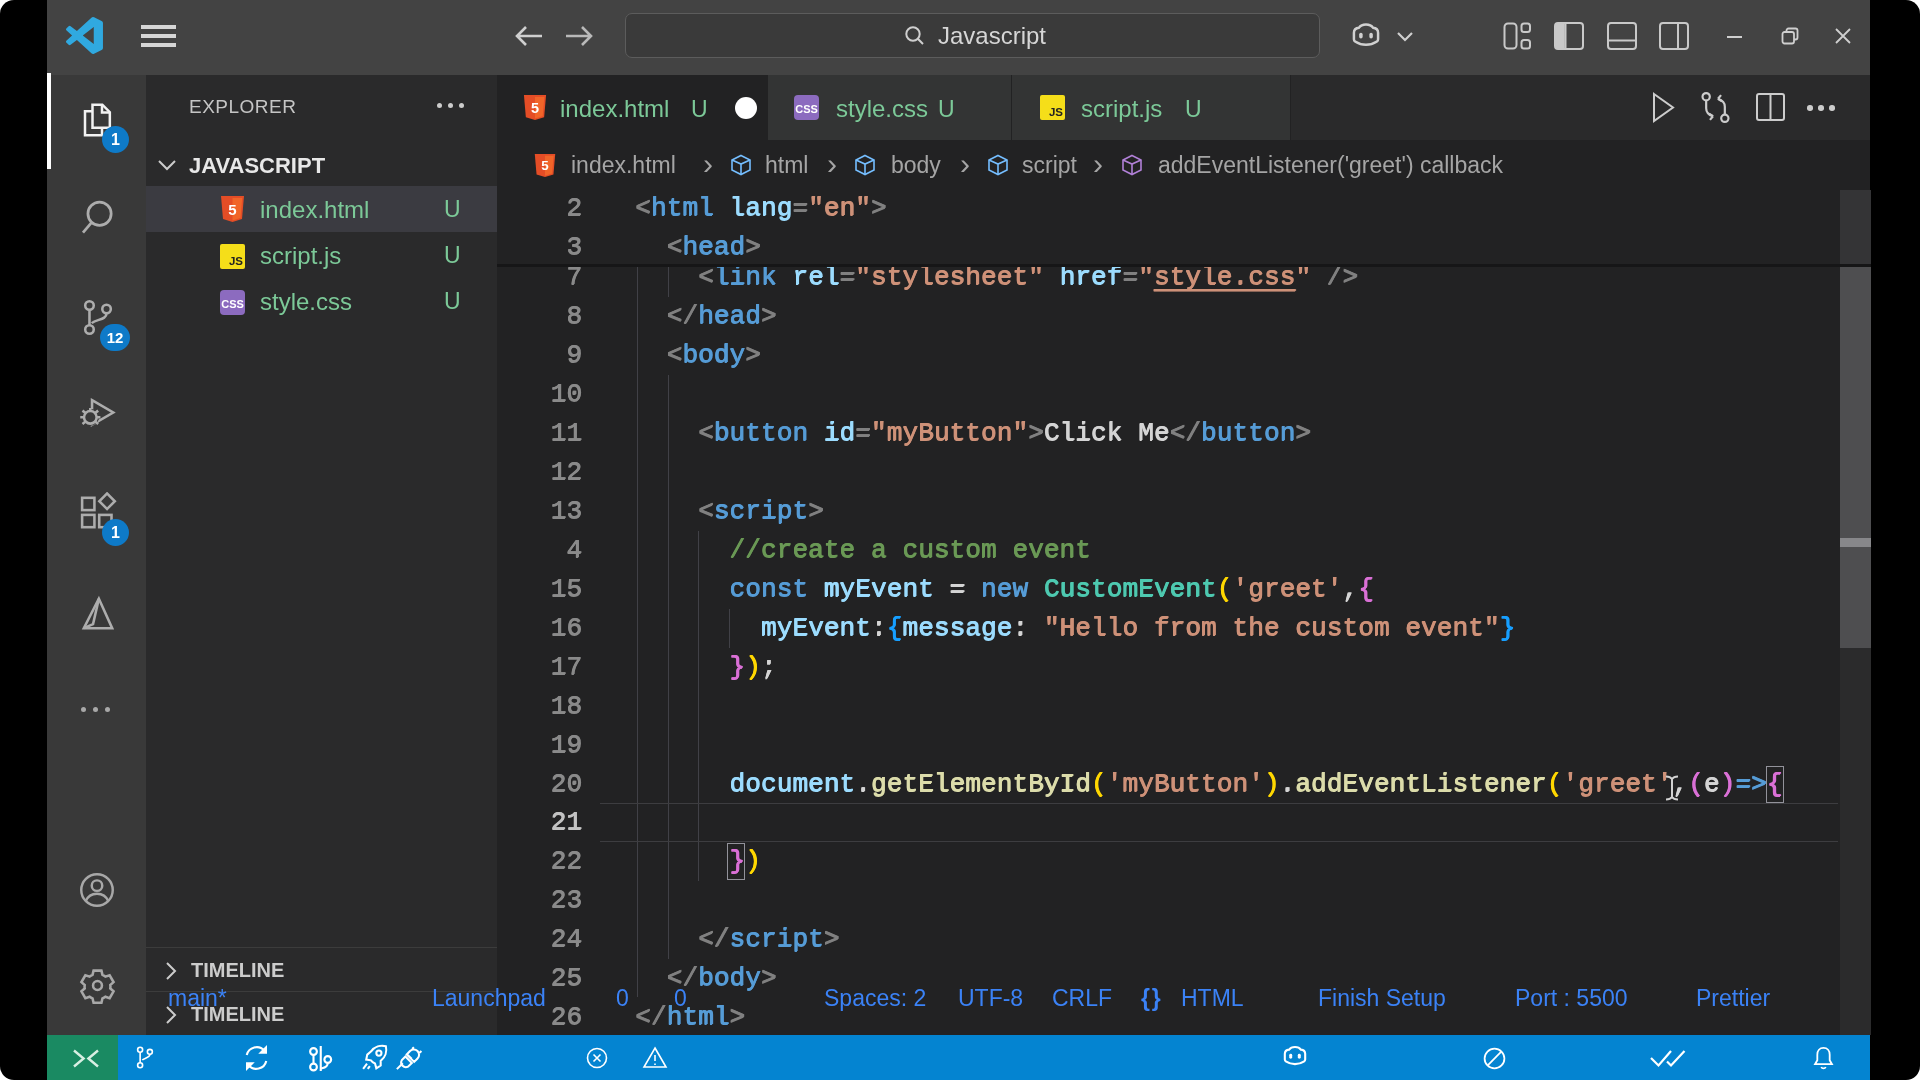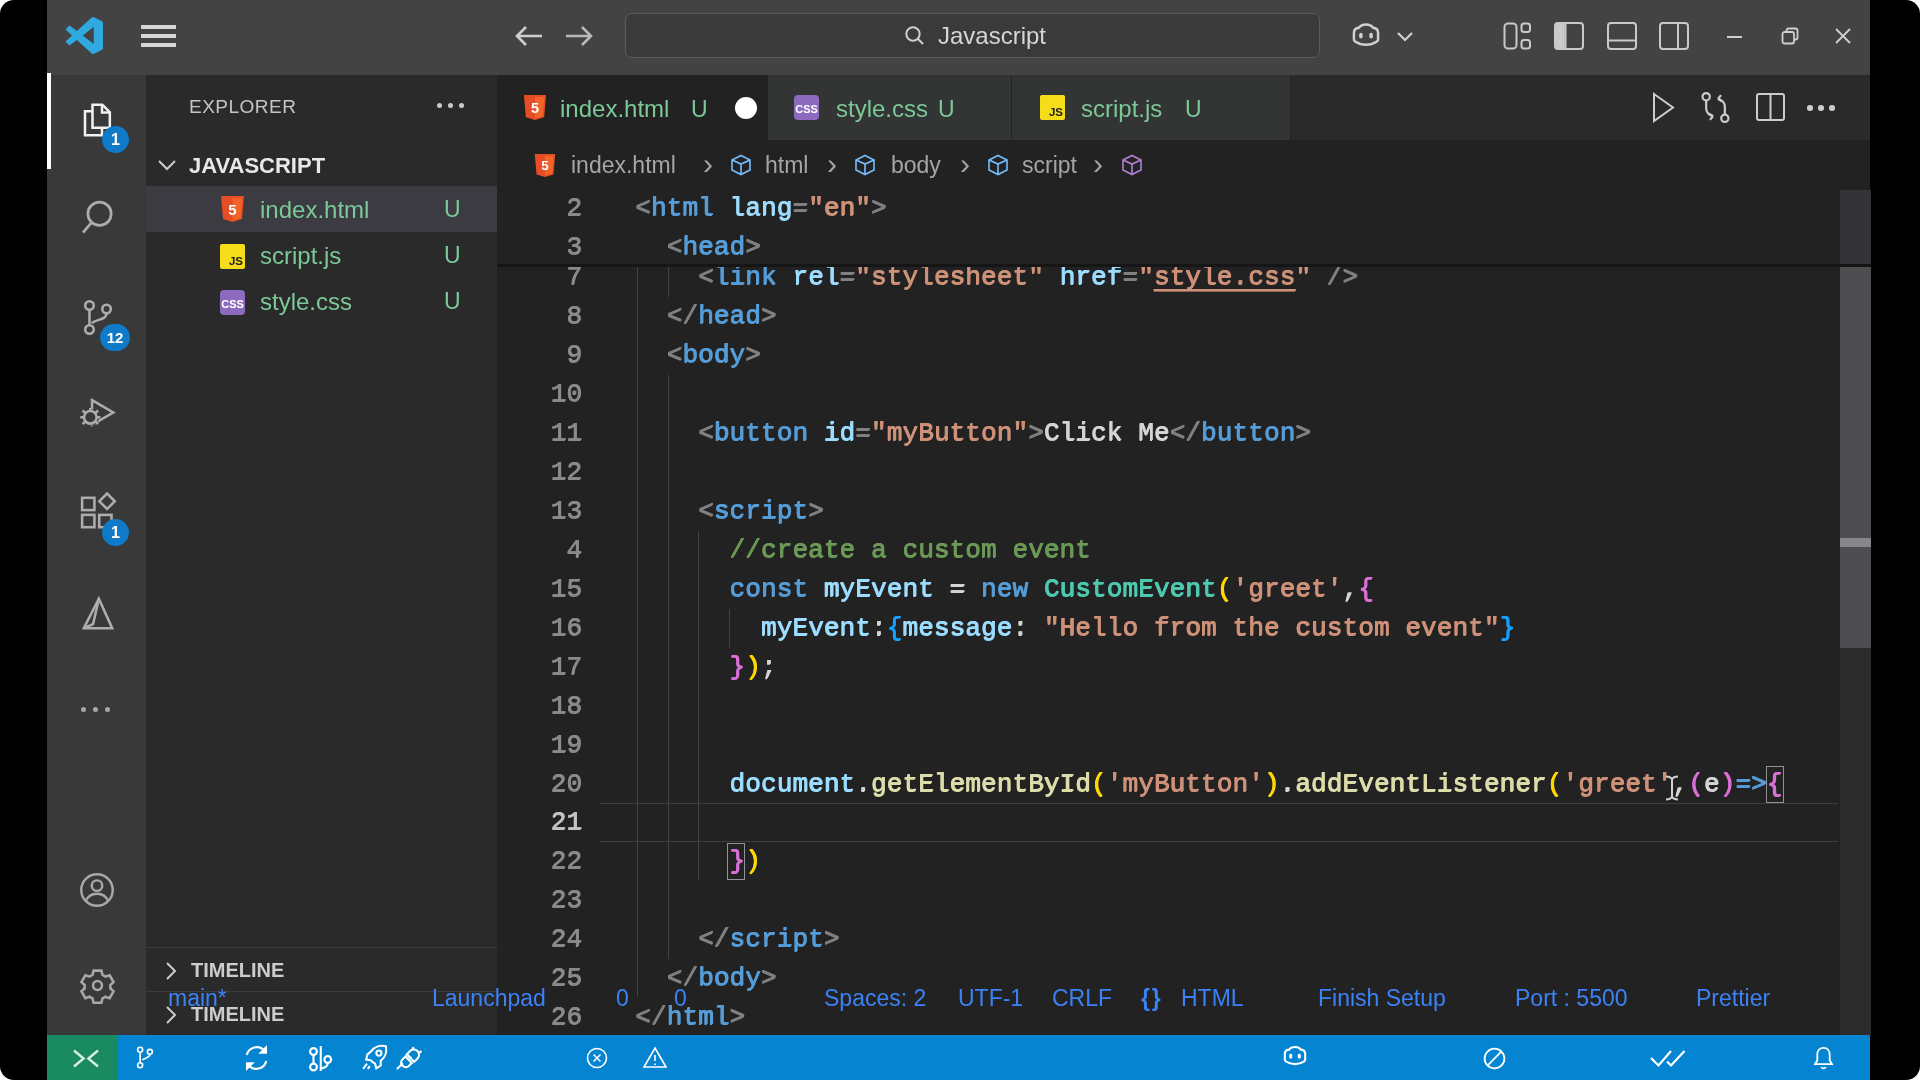--- a/index.html
+++ b/index.html
@@ -318,20 +318,21 @@
   <div class="abs bc" style="left:891px">body</div>
   <div class="abs bsep" style="left:960px">›</div>
   <svg class="abs cube" style="left:986px">
       <use href="#cubeb"></use>
     </svg>
   <div class="abs bc" style="left:1022px">script</div>
   <div class="abs bsep" style="left:1093px">›</div>
   <svg class="abs cube" style="left:1120px">
       <use href="#cubep"></use>
     </svg>
+  <div class="abs bc" style="left:1158px">addEventListener('greet') callback</div>
   <svg width="0" height="0">
     <defs>
       <g id="cubeshape" fill="none" stroke-width="1.6">
         <path d="M12 2.5 L21 7 L21 17 L12 21.5 L3 17 L3 7 Z"></path>
         <path d="M3 7 L12 11 L21 7 M12 11 L12 21.5"></path>
       </g>
       <g id="cubeb" stroke="#75beff">
           <use href="#cubeshape"></use>
         </g>
       <g id="cubep" stroke="#b180d7">
@@ -381,21 +382,21 @@
     <circle cx="12" cy="12" r="9.5"></circle>
     <path d="M8.5 8.5 L15.5 15.5 M15.5 8.5 L8.5 15.5"></path>
   </svg>
   <div class="st" style="left:616px">0</div>
   <svg class="abs" style="left:642px;top:1045px" width="26" height="25" viewBox="0 0 26 25" fill="none" stroke="#ffffff" stroke-width="1.6">
     <path d="M13 3 L24 22 H2 Z"></path>
     <path d="M13 10 V16 M13 18.5 V20"></path>
   </svg>
   <div class="st" style="left:674px">0</div>
   <div class="st" style="left:824px">Spaces: 2</div>
-  <div class="st" style="left:958px">UTF-1</div>
+  <div class="st" style="left:958px">UTF-8</div>
   <div class="st" style="left:1052px">CRLF</div>
   <div class="st" style="left:1141px;font-weight:bold;font-size:23px">{ }</div>
   <div class="st" style="left:1181px">HTML</div>
   <svg class="abs" style="left:1280px;top:1044px" width="30" height="27" viewBox="0 0 24 22" fill="none" stroke="#ffffff" stroke-width="1.7">
     <path d="M7.2 4.6 C8.3 2.9 10 2.4 12 2.4 C14 2.4 15.7 2.9 16.8 4.6 C18.8 4.8 20.3 5.6 20.3 8 L20.3 12.6 C20.3 13.2 20 13.8 19.5 14.1 C17.2 15.6 14.6 16.4 12 16.4 C9.4 16.4 6.8 15.6 4.5 14.1 C4 13.8 3.7 13.2 3.7 12.6 L3.7 8 C3.7 5.6 5.2 4.8 7.2 4.6 Z"></path>
     <rect x="7.3" y="8" width="2.4" height="4" rx="1.2" fill="#ffffff" stroke="none"></rect>
     <rect x="14.3" y="8" width="2.4" height="4" rx="1.2" fill="#ffffff" stroke="none"></rect>
   </svg>
   <div class="st" style="left:1318px">Finish Setup</div>
   <svg class="abs" style="left:1482px;top:1046px" width="25" height="25" viewBox="0 0 24 24" fill="none" stroke="#ffffff" stroke-width="1.7">

